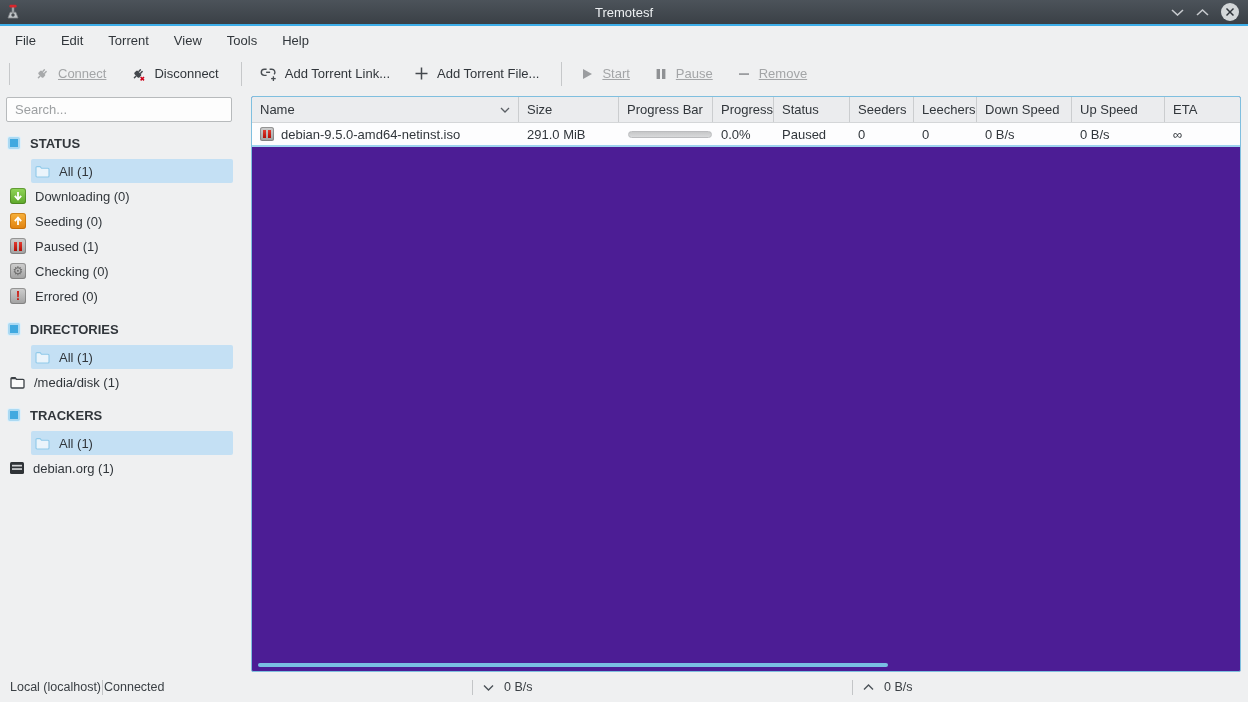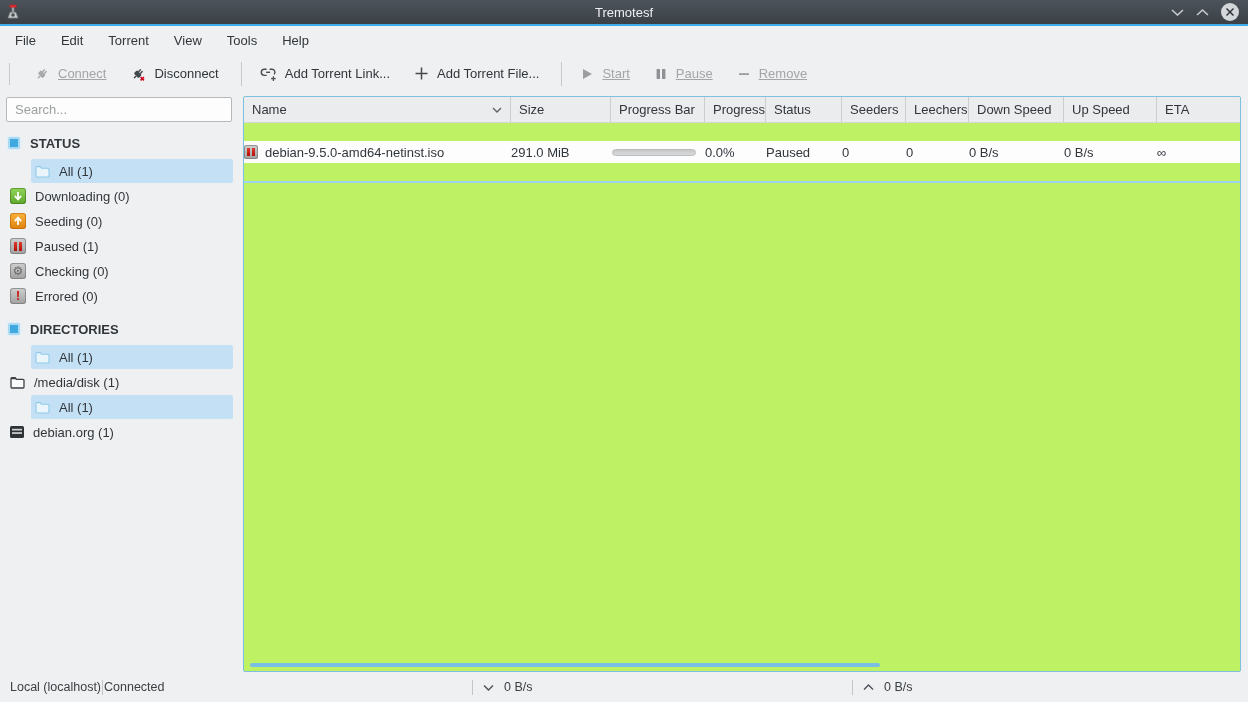--- a/index.html
+++ b/index.html
@@ -60,30 +60,30 @@
   .ic-seed     { background:linear-gradient(#f8b23c,#e0810f); box-shadow:inset 0 0 0 1px rgba(175,95,5,.55); }
   .ic-gray     { background:linear-gradient(#d0d0d0,#a0a0a0); box-shadow:inset 0 0 0 1px rgba(110,110,110,.6); }
   .pause-bars { display:flex; gap:2px; }
   .pause-bars i { display:block; width:3px; height:9px; background:linear-gradient(#e03b30,#b40d05); }
   .gear-glyph { font-size:12px; color:#6c6c6c; line-height:1; }
   .err-glyph { color:#cf0a00; font-weight:bold; font-size:12px; line-height:1; }
   .sq.small { width:14px; height:14px; border-radius:2.5px; }
   .sq.small .pause-bars i { width:2.6px; height:8px; }
 
   
-  .table-panel { flex:1; margin:4px 7px 0 6px; border:1px solid #7fbfdf; border-radius:2px;
-    background:#bef264; display:flex; flex-direction:column; position:relative;gap:18px; }
+  .table-panel { flex:1; margin:4px 7px 0 14px; border:1px solid #7fbfdf; border-radius:2px;
+    background:#4c1d95; display:flex; flex-direction:column; position:relative; }
   .tgrid { display:grid; grid-template-columns:267px 100px 94px 61px 76px 64px 63px 95px 93px 1fr; }
   .thead { background:#ebecee; height:26px; border-bottom:1px solid #d4d6d8; border-radius:1px 1px 0 0; }
   .th { display:flex; align-items:center; padding-left:8px; border-right:1px solid #cbcdcf;
     position:relative; white-space:nowrap; overflow:hidden; }
   .th:last-child { border-right:none; }
   .th .sort-ind { position:absolute; right:8px; top:10px; }
   .trow { height:22px; background:#fdfdfe; align-items:center; }
-  .td { padding-left:0; display:flex; align-items:center; gap:7px;
+  .td { padding-left:8px; display:flex; align-items:center; gap:7px;
     white-space:nowrap; overflow:hidden; }
   .row-underline { height:2px; background:#9ed2ee; }
   .pbar { width:84px; height:7px; border-radius:3.5px; margin-left:1px;
     background:linear-gradient(#c7c8c9,#d8d9da); border:1px solid #bbbcbe; overflow:hidden; }
   .pb-fill { height:100%; background:#3daee9; width:0%; }
   .table-empty { flex:1; }
   .hscroll { height:11px; position:relative; }
   .hscroll-thumb { position:absolute; left:6px; bottom:4px; width:630px; height:4px;
     border-radius:2px; background:#79bfe3; }
 
@@ -320,20 +320,24 @@
       <span>
         <svg width="15" height="13" viewBox="0 0 15 13">
             <path d="M1 2.6 a1 1 0 0 1 1-1 h3.1 l1.4 1.7 H13 a1 1 0 0 1 1 1 V11 a1 1 0 0 1 -1 1 H2 a1 1 0 0 1 -1 -1 Z" fill="#fbfbfb" stroke="#3b4045" stroke-width="1.3"></path>
             <path d="M1 2.6 a1 1 0 0 1 1-1 h3.1 l1.4 1.7 H1 Z" fill="#3b4045"></path>
           </svg>
       </span>
       <span class="lbl">/media/disk (1)</span>
     </div>
 
     
+    <div class="side-section-header">
+      <span class="cat-icon"></span>
+      <span>TRACKERS</span>
+    </div>
     <div class="side-item selected">
       <span>
         <svg width="15" height="13" viewBox="0 0 15 13">
             <path d="M1 2.6 a1 1 0 0 1 1-1 h3.1 l1.4 1.7 H13 a1 1 0 0 1 1 1 V11 a1 1 0 0 1 -1 1 H2 a1 1 0 0 1 -1 -1 Z" fill="#eaf4fb" stroke="#8fc9e9" stroke-width="1.1"></path>
           </svg>
       </span>
       <span class="lbl">All (1)</span>
     </div>
     <div class="side-item">
       <span>

